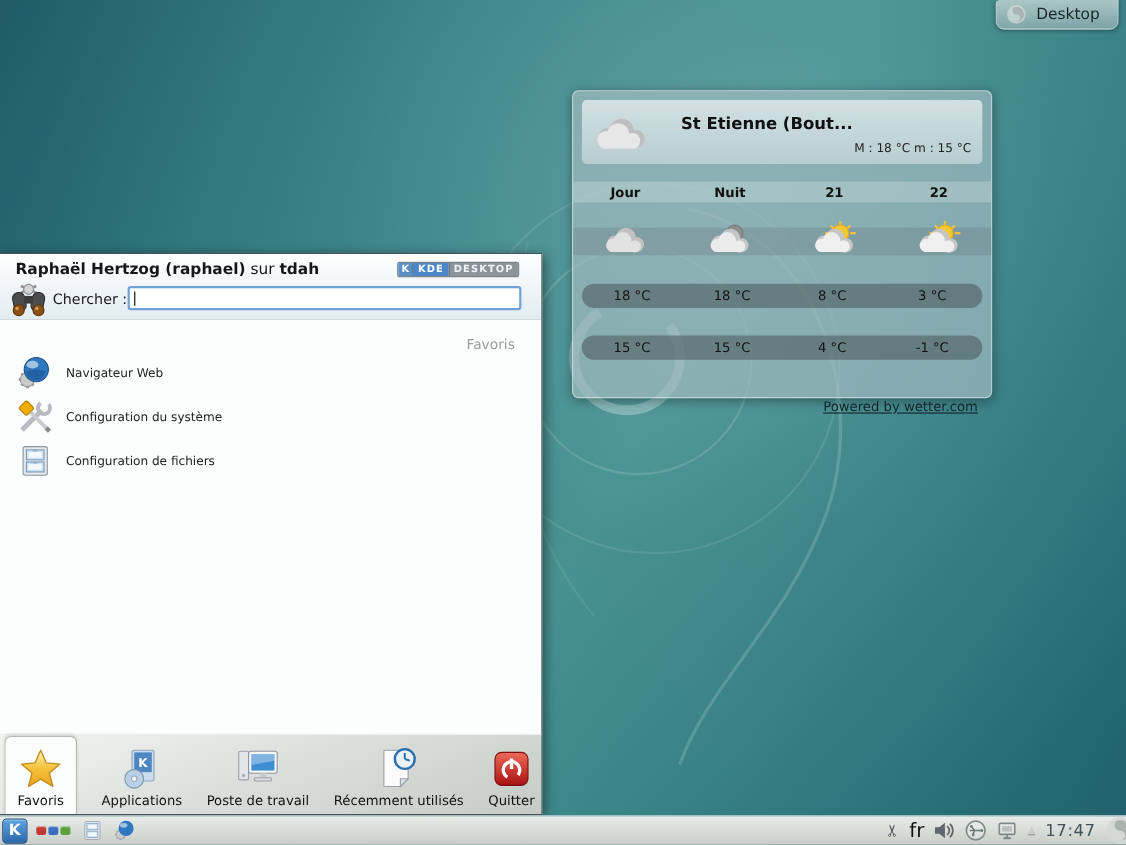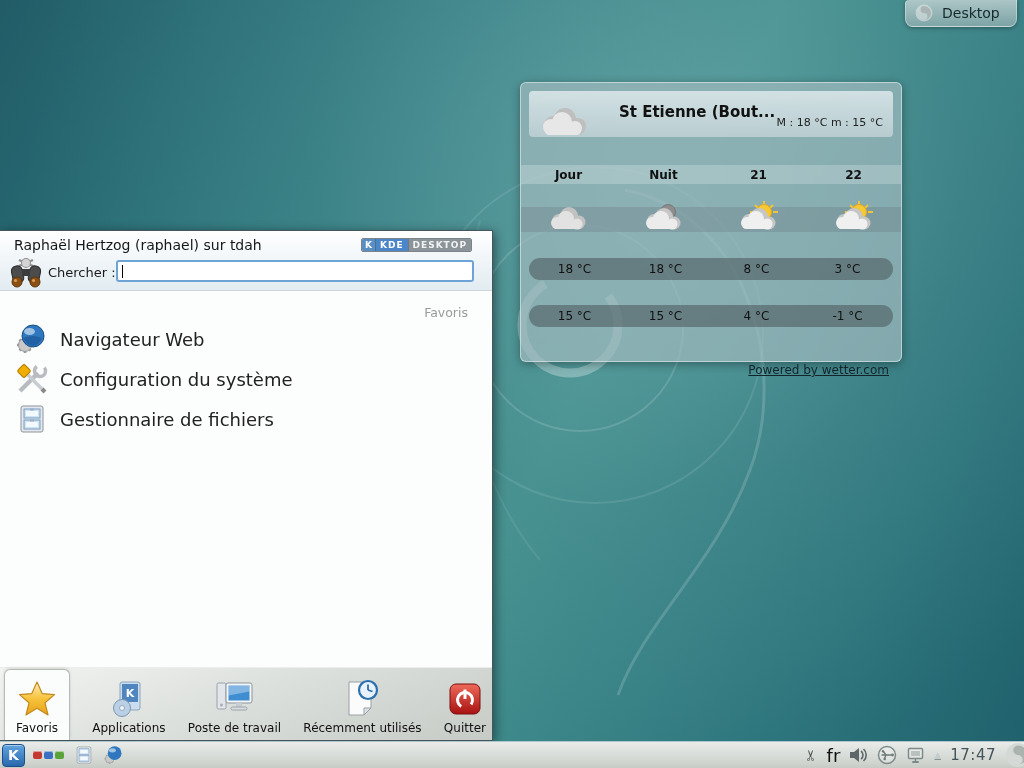--- a/index.html
+++ b/index.html
@@ -29,21 +29,21 @@
 
   
   #weather {
     left:520px; top:82px; width:382px; height:280px;
     background:rgba(158,184,188,0.72);
     border:1px solid rgba(235,244,245,0.55);
     border-radius:6px;
     box-shadow:0 2px 10px rgba(0,0,0,0.35);
   }
   .wx-header {
-    position:absolute; left:8px; top:8px; right:8px; height:46px;
+    position:absolute; left:8px; top:8px; right:8px; height:58px;
     background:linear-gradient(rgba(222,233,236,0.85), rgba(196,212,216,0.8));
     border-radius:4px;
   }
   .wx-title { position:absolute; left:90px; top:12px; font-size:15px; font-weight:bold; color:#111; }
   .wx-minmax { position:absolute; right:10px; bottom:8px; font-size:11px; color:#222; }
   .wx-bigcloud { position:absolute; left:8px; top:14px; }
   .wx-row { position:absolute; left:0; right:0; display:flex; padding:0 0; }
   .wx-cell { flex:1; text-align:center; font-size:12px; color:#111; }
   #wx-cols { top:82px; height:19px; background:rgba(255,255,255,0.22); align-items:center; }
   #wx-cols .wx-cell { font-weight:bold; }
@@ -67,42 +67,42 @@
     background:#fcfdfd;
     border:1px solid rgba(35,55,62,0.85); border-left:none;
     box-shadow:2px 2px 10px rgba(0,0,0,0.45);
   }
   #kickoff-header {
     position:absolute; left:0; top:0; right:0; height:60px;
     background:linear-gradient(#ffffff, #e2ecf1);
     border-bottom:1px solid #ccd8dd;
   }
   #user-line { position:absolute; left:14px; top:6px; font-size:14px; color:#15181a; }
-  #user-line .b { font-weight:normal; }
+  #user-line .b { font-weight:bold; }
   #kde-badge {
     position:absolute; right:20px; top:7px; height:14px;
     display:flex; align-items:stretch; font-size:9px; font-weight:bold;
     border:1px solid #7b848a; border-radius:2px; overflow:hidden;
   }
   #kde-badge .k-ico { width:14px; background:#5a8fc4; color:#fff; display:flex; align-items:center; justify-content:center; font-size:9px; border-right:1px solid #49708f; }
   #kde-badge .kde  { background:#4a86c8; color:#fff; padding:0 4px; display:flex; align-items:center; letter-spacing:1px; }
   #kde-badge .dsk  { background:#8a9499; color:#f2f2f2; padding:0 4px; display:flex; align-items:center; letter-spacing:1px; border-left:1px solid #6e787d; }
   #search-row { position:absolute; left:6px; top:24px; right:14px; height:36px; }
   #search-label { position:absolute; left:42px; top:10px; font-size:13px; color:#1a1a1a; }
   #search-input {
     position:absolute; left:110px; top:5px; width:358px; height:22px;
     background:#fff; border:2px solid #6ea3d8; border-radius:3px;
   }
   #search-caret { position:absolute; left:4px; top:3px; width:1px; height:13px; background:#000; }
 
   #kickoff-content { position:absolute; left:0; top:60px; right:0; height:378px; background:#fcfdfd; }
   #section-label { position:absolute; right:24px; top:14px; font-size:12.5px; color:#9a9a9a; }
   #fav-list { position:absolute; left:0; top:28px; right:8px; }
   .fav-item { height:40px; display:flex; align-items:center; gap:12px; padding-left:16px; cursor:pointer; }
-  .fav-label { font-size:18px; color:#222; }
+  .fav-label { font-size:11px; color:#222; }
 
   #tabbar {
     position:absolute; left:0; bottom:0; right:0; height:73px;
     background:linear-gradient(160deg, #f2f4f2 0%, #dde1dd 45%, #c6cbc6 100%);
     border-top:1px solid #eceeec;
     display:flex; align-items:flex-end; padding:0 6px 0 4px; justify-content:space-between;
   }
   .tab { height:71px; display:flex; flex-direction:column; align-items:center; justify-content:flex-end; padding-bottom:5px; cursor:pointer; }
   .tab .ticon { height:44px; display:flex; align-items:center; justify-content:center; }
   .tab .tlabel { font-size:12px; color:#111; white-space:nowrap; }
@@ -355,21 +355,21 @@
       <div class="fav-item">
         <svg width="32" height="32" viewBox="0 0 32 32">
           <rect x="5" y="3" width="22" height="26" rx="2" fill="#e4e8ec" stroke="#8d959d"></rect>
           <rect x="8" y="6" width="16" height="9" fill="#cfe3f6" stroke="#7d9cbb"></rect>
           <rect x="10" y="8" width="12" height="5" fill="#f4f9fd"></rect>
           <rect x="14" y="5.5" width="4" height="2" fill="#9ab0c4"></rect>
           <rect x="8" y="17" width="16" height="9" fill="#cfe3f6" stroke="#7d9cbb"></rect>
           <rect x="10" y="19" width="12" height="5" fill="#f4f9fd"></rect>
           <rect x="14" y="16.5" width="4" height="2" fill="#9ab0c4"></rect>
         </svg>
-        <span class="fav-label">Gestionnaire de fichiers</span>
+        <span class="fav-label">Configuration de fichiers</span>
       </div>
 
     </div>
   </div>
 
   <div id="tabbar">
     <div class="tab selected">
       <div class="ticon">
         <svg width="42" height="42" viewBox="0 0 42 42">
           <defs>

